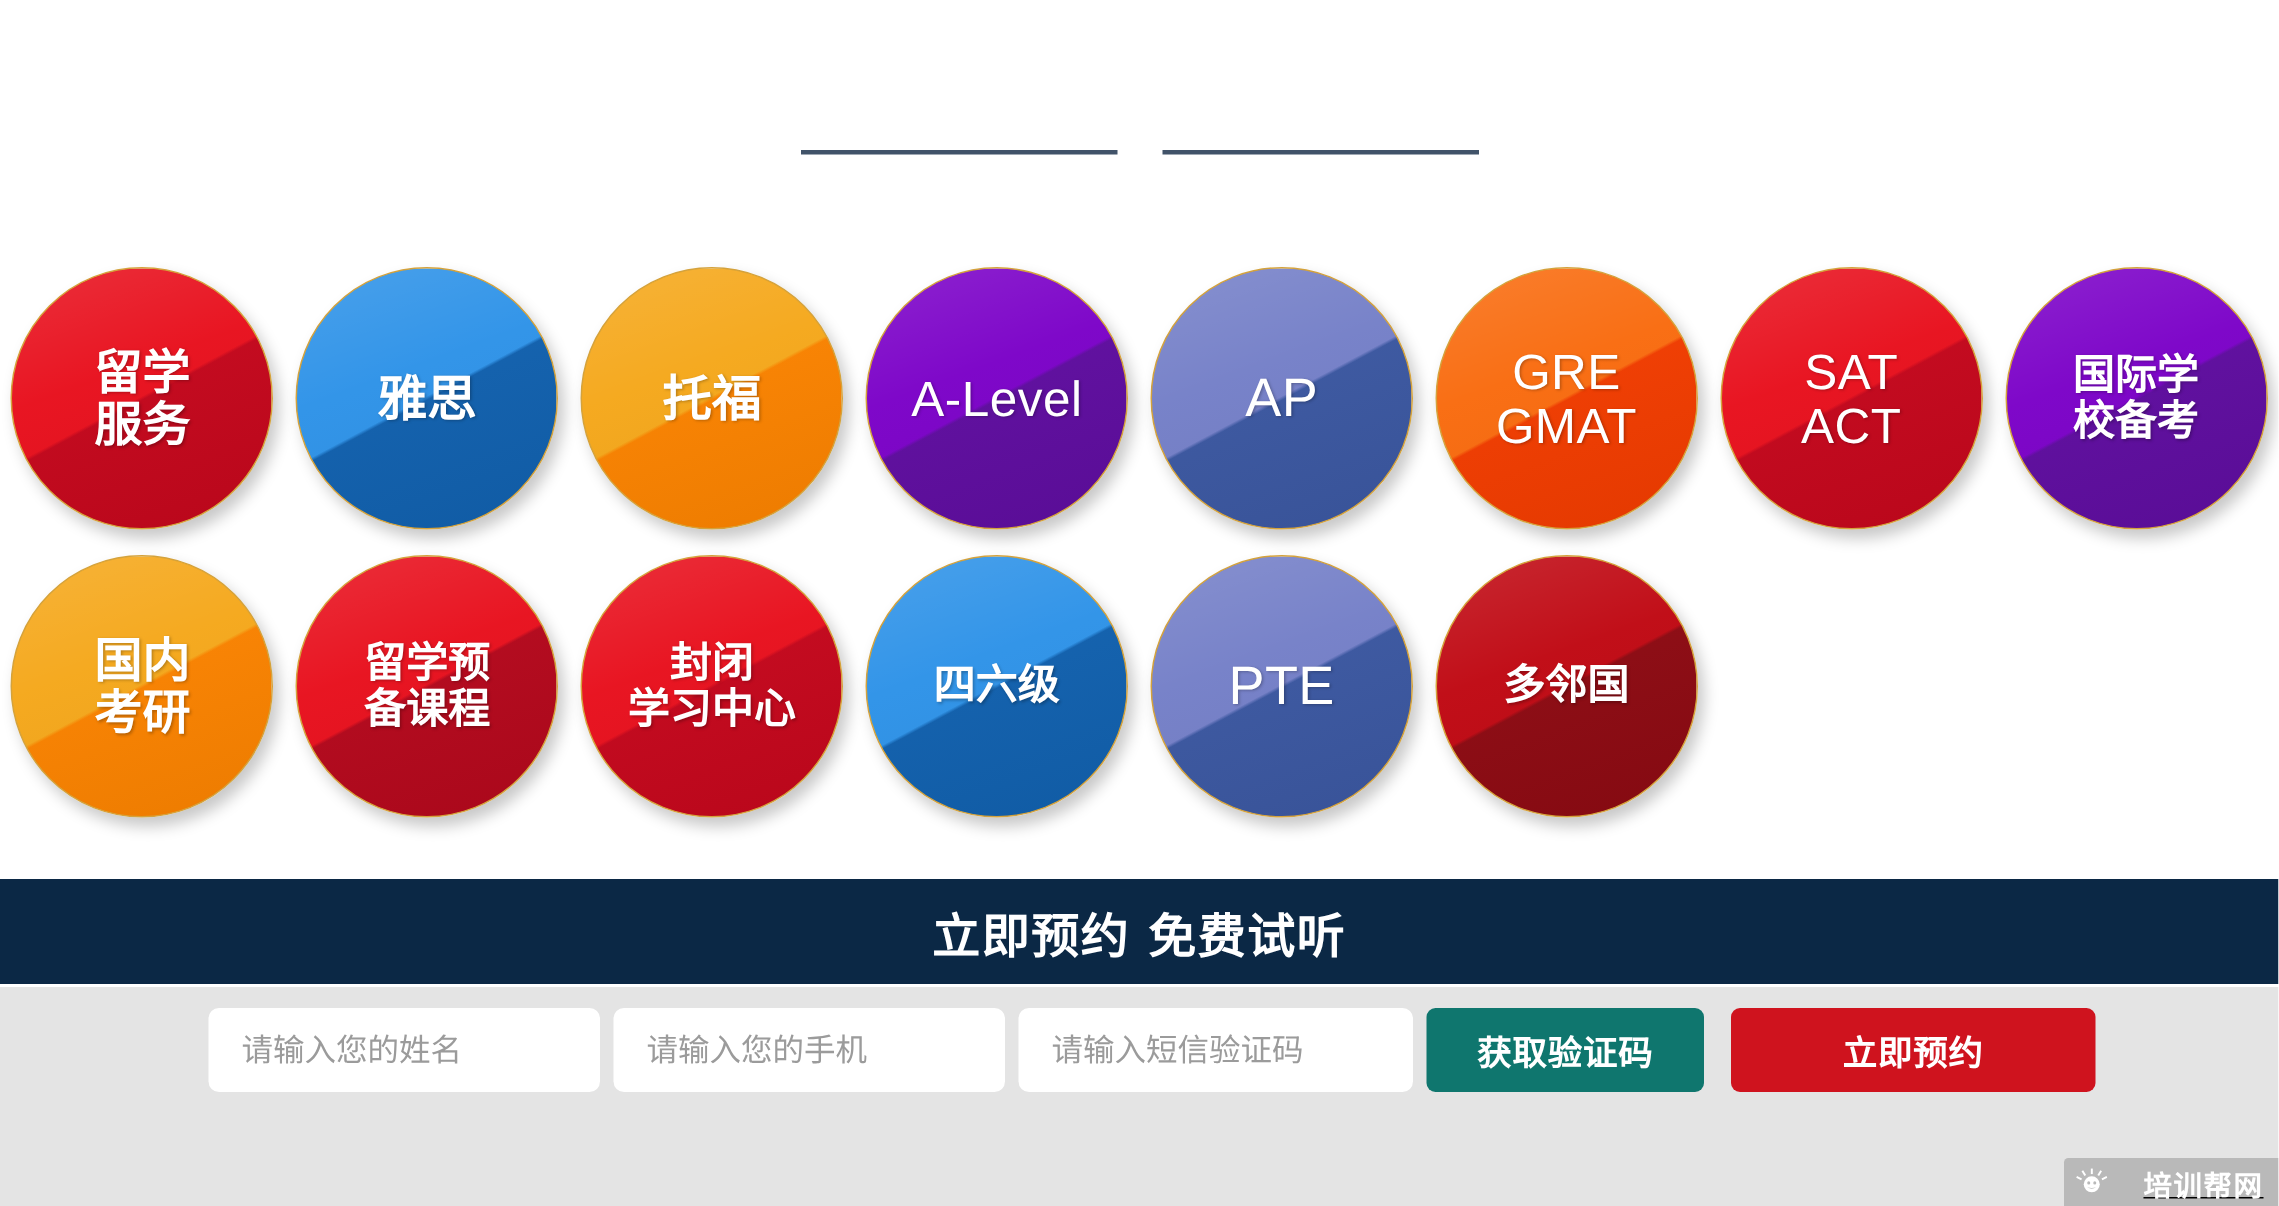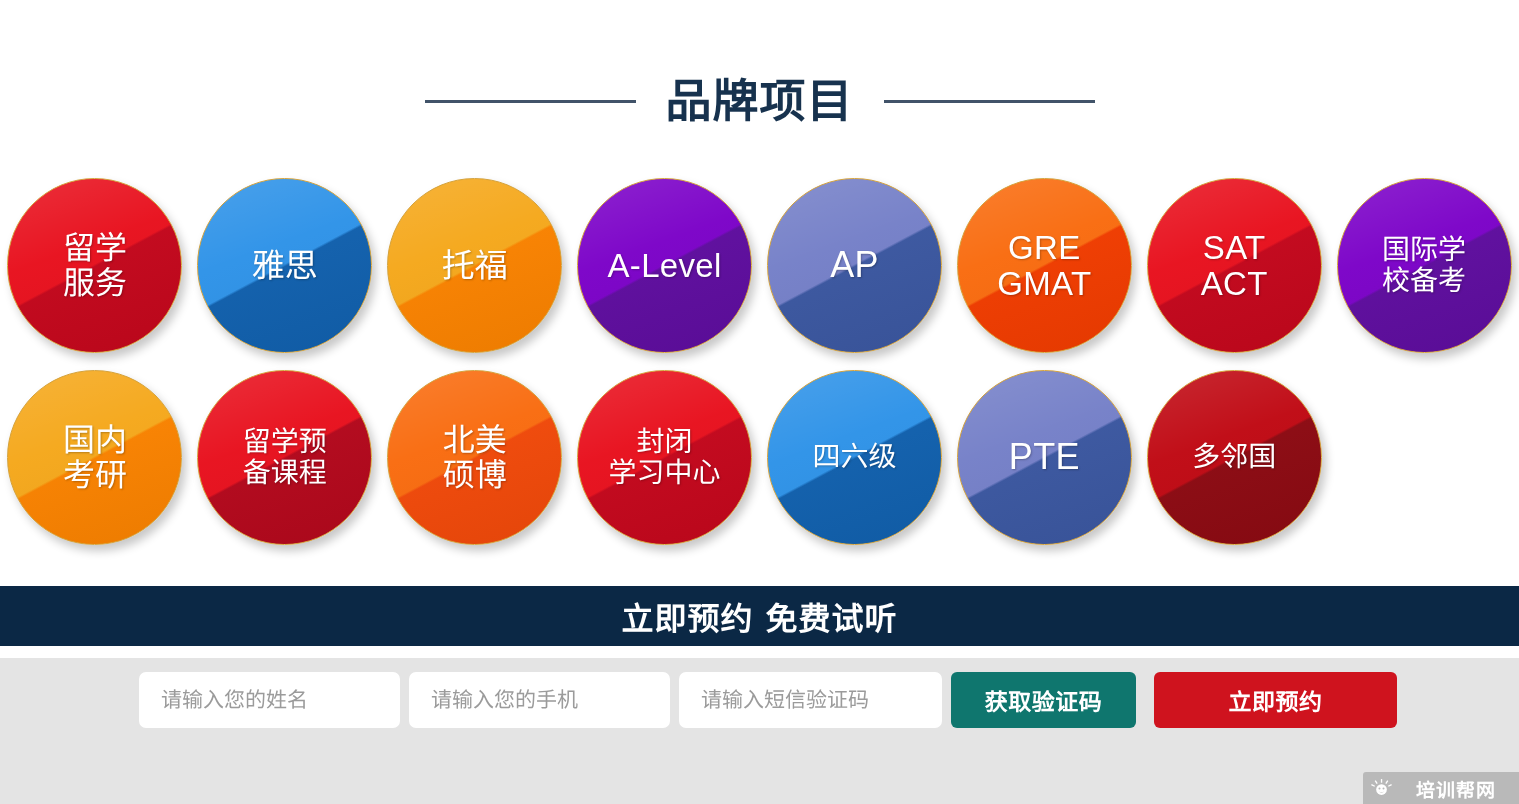--- a/index.html
+++ b/index.html
@@ -89,33 +89,33 @@
   .circle .label {
     position: relative;
     z-index: 2;
     color: #ffffff;
     text-align: center;
     line-height: 1.08;
     white-space: pre-line;
     text-shadow: 1px 1px 2px rgba(0,0,0,0.25);
     padding: 0 2px;
   }
-  .label.cn      { font-size: 33px; font-weight: 400; font-family: "DejaVu Sans","Liberation Sans",sans-serif; }
+  .label.cn      { font-size: 33px; font-weight: 700; font-family: "DejaVu Sans","Liberation Sans",sans-serif; }
   .label.cn.two  { font-size: 32px; }
   .label.cn.wide { font-size: 28px; }
   .label.en      { font-size: 33px; font-weight: 400; letter-spacing: 0.3px; text-align: center; }
   .label.en.big  { font-size: 36px; }
 
   
   .cta-banner {
     position: absolute;
     top: 586px;
     left: 0;
     width: 1519px;
-    height: 60px;
+    height: 70px;
     background: #0b2845;
     display: flex;
     align-items: center;
     justify-content: center;
   }
   .cta-banner .cta-text {
     color: #ffffff;
     font-size: 32px;
     font-weight: 700;
     letter-spacing: 1px;
@@ -169,44 +169,44 @@
   }
   .btn-code   { background: #0f766e; width: 185px; }
   .btn-submit { background: #cf131e; width: 243px; margin-left: 9px; }
 
   
   .watermark {
     position: absolute;
     right: 0px;
     bottom: 0px;
     height: 32px;
-    padding: 0 23px 0 8px;
+    padding: 0 10px 0 8px;
     background: #b9b9b9;
     display: flex;
     align-items: center;
     gap: 24px;
     border-radius: 3px 0 0 0;
+    text-decoration: underline;
   }
   .watermark .wm-text {
     color: #ffffff;
     font-size: 19px;
     font-weight: 700;
     letter-spacing: 1px;
     font-family: "DejaVu Sans","Liberation Sans",sans-serif;
   }
   .watermark svg { display: block; }
 </style>
 </head>
 <body>
 
 <div id="page">
 
   <div class="title-row">
     <div class="title-rule"></div>
-    <div class="title-text">品牌项目</div>
     <div class="title-rule"></div>
   </div>
 
   <div class="grid" id="program-grid">
       <div class="circle" style="background: linear-gradient(152deg, rgb(232, 17, 30) 0%, rgb(232, 17, 30) 49.5%, rgb(195, 7, 28) 50.5%, rgb(195, 7, 28) 100%);">
         <div class="label cn two">留学
 服务</div>
       </div>
       <div class="circle" style="background: linear-gradient(152deg, rgb(47, 147, 232) 0%, rgb(47, 147, 232) 49.5%, rgb(17, 96, 173) 50.5%, rgb(17, 96, 173) 100%);">
         <div class="label cn">雅思</div>
@@ -232,24 +232,20 @@
         <div class="label cn wide">国际学
 校备考</div>
       </div>
       <div class="circle" style="background: linear-gradient(152deg, rgb(245, 168, 28) 0%, rgb(245, 168, 28) 49.5%, rgb(249, 130, 0) 50.5%, rgb(249, 130, 0) 100%);">
         <div class="label cn two">国内
 考研</div>
       </div>
       <div class="circle" style="background: linear-gradient(152deg, rgb(232, 17, 30) 0%, rgb(232, 17, 30) 49.5%, rgb(179, 8, 28) 50.5%, rgb(179, 8, 28) 100%);">
         <div class="label cn wide">留学预
 备课程</div>
-      </div>
-      <div class="circle" style="background: linear-gradient(152deg, rgb(249, 108, 16) 0%, rgb(249, 108, 16) 49.5%, rgb(240, 73, 10) 50.5%, rgb(240, 73, 10) 100%);">
-        <div class="label cn two">北美
-硕博</div>
       </div>
       <div class="circle" style="background: linear-gradient(152deg, rgb(232, 17, 30) 0%, rgb(232, 17, 30) 49.5%, rgb(195, 7, 28) 50.5%, rgb(195, 7, 28) 100%);">
         <div class="label cn wide">封闭
 学习中心</div>
       </div>
       <div class="circle" style="background: linear-gradient(152deg, rgb(47, 147, 232) 0%, rgb(47, 147, 232) 49.5%, rgb(17, 96, 173) 50.5%, rgb(17, 96, 173) 100%);">
         <div class="label cn wide">四六级</div>
       </div>
       <div class="circle" style="background: linear-gradient(152deg, rgb(117, 128, 200) 0%, rgb(117, 128, 200) 49.5%, rgb(59, 87, 160) 50.5%, rgb(59, 87, 160) 100%);">
         <div class="label en big">PTE</div>

